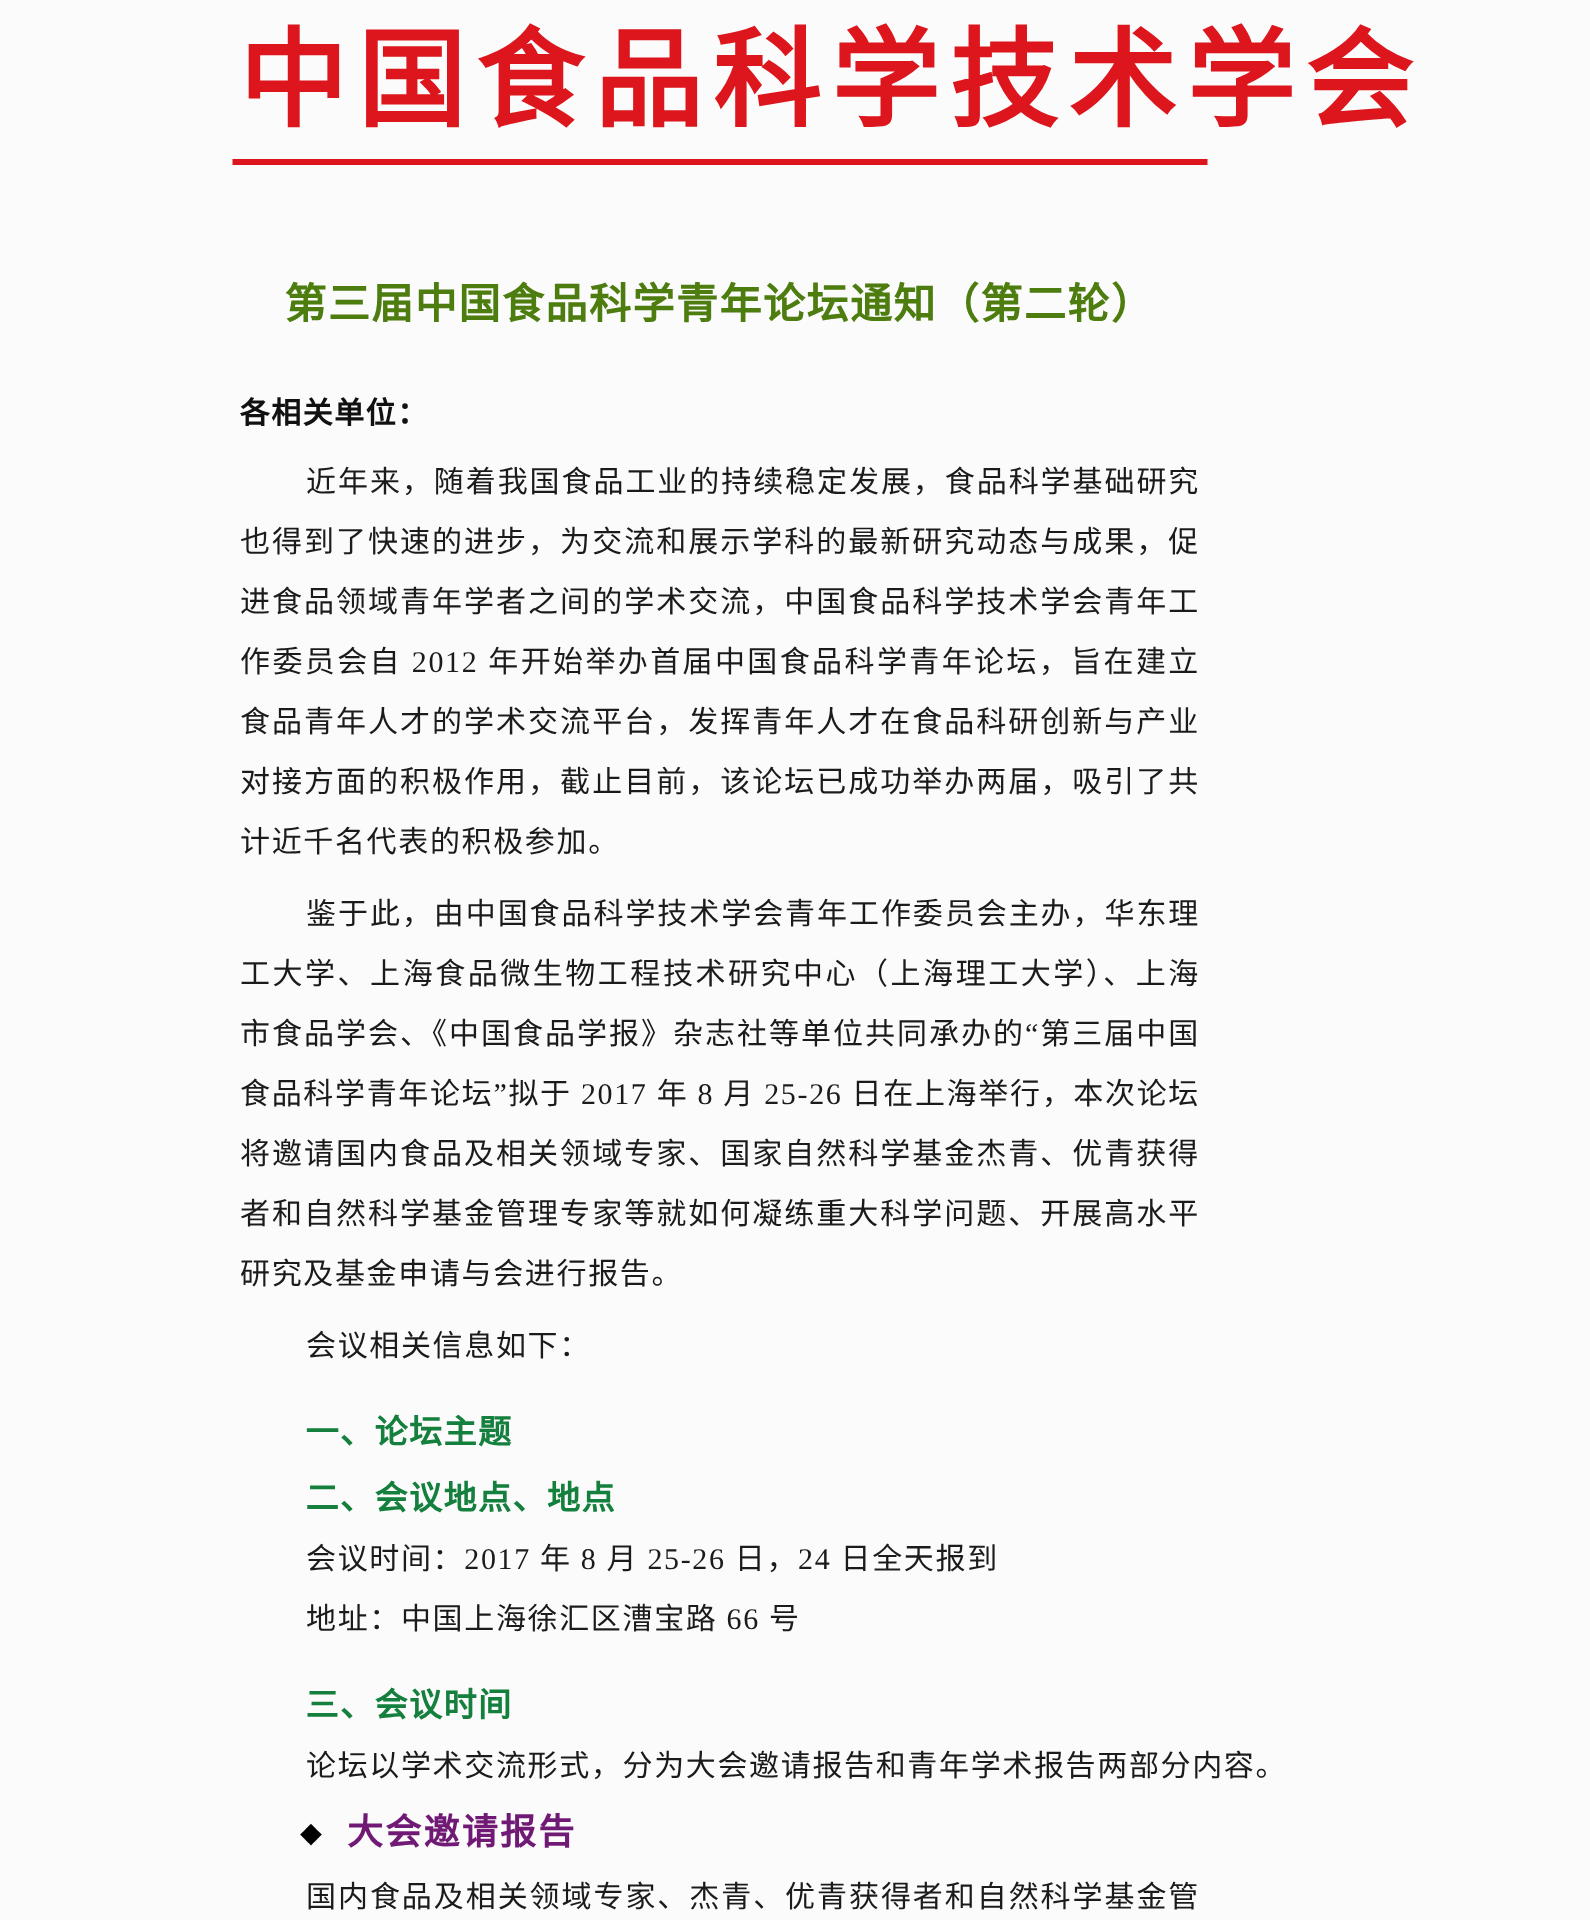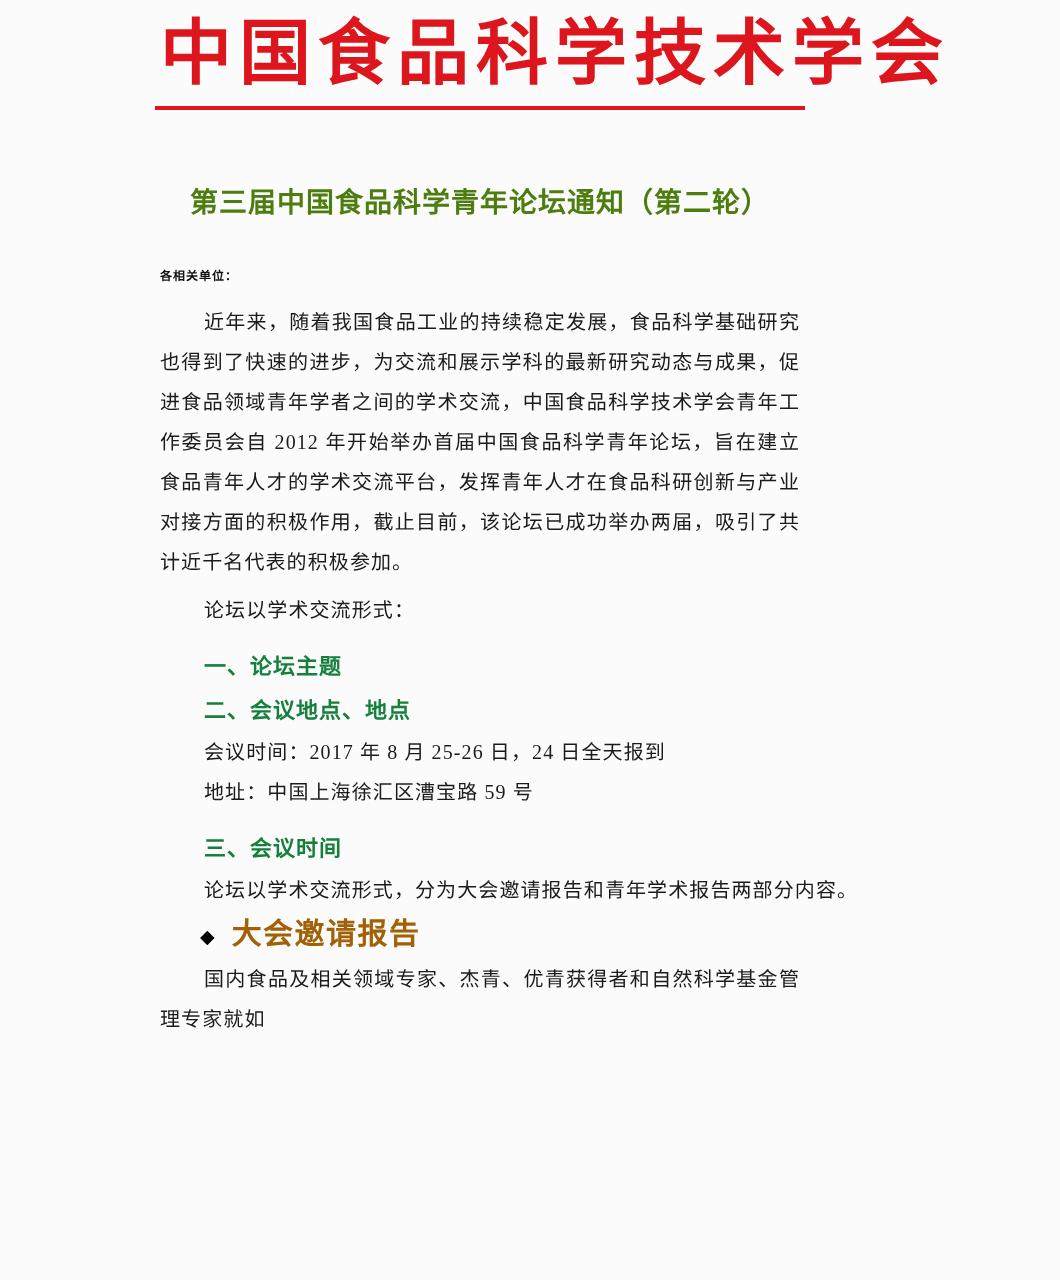--- a/index.html
+++ b/index.html
@@ -44,21 +44,21 @@
     line-height:30px;
     letter-spacing:1px;
     text-align:center;
     color:#4d7c0f;
     white-space:nowrap;
   }
   
   .salutation{
     margin-top:46px;
     font-weight:bold;
-    font-size:12px;
+    font-size:20px;
     line-height:24px;
     letter-spacing:1px;
     color:#111;
   }
   .body-para{
     font-size:20px;
     line-height:40px;
     letter-spacing:1.1px;
     text-align:justify;
     text-indent:44px;
@@ -103,23 +103,23 @@
   .bullet-marker{
     font-family:"DejaVu Sans",sans-serif;
     font-size:19px;
     color:#000;
     margin-right:17px;
     vertical-align:1px;
   }
   .bullet-label{
     font-family:"Liberation Sans","DejaVu Sans",sans-serif;
     font-weight:bold;
-    font-size:30px;
+    font-size:24px;
     letter-spacing:1.5px;
-    color:#a16207;
+    color:#701a75;
   }
   .trailing-para{
     margin-top:0;
     font-size:20px;
     line-height:40px;
     letter-spacing:1.1px;
     text-align:justify;
     text-indent:44px;
   }
 </style>
@@ -134,31 +134,32 @@
   </header>
 
   <main>
 
     <h1 class="notice-title">第三届中国食品科学青年论坛通知（第二轮）</h1>
 
     <p class="salutation">各相关单位：</p>
 
     <p class="body-para para-1">近年来，随着我国食品工业的持续稳定发展，食品科学基础研究也得到了快速的进步，为交流和展示学科的最新研究动态与成果，促进食品领域青年学者之间的学术交流，中国食品科学技术学会青年工作委员会自 2012 年开始举办首届中国食品科学青年论坛，旨在建立食品青年人才的学术交流平台，发挥青年人才在食品科研创新与产业对接方面的积极作用，截止目前，该论坛已成功举办两届，吸引了共计近千名代表的积极参加。</p>
 
+    <p class="body-para para-2">鉴于此，由中国食品科学技术学会青年工作委员会主办，华东理工大学、上海食品微生物工程技术研究中心（上海理工大学）、上海市食品学会、《中国食品学报》杂志社等单位共同承办的“第三届中国食品科学青年论坛”拟于 2017 年 8 月 25-26 日在上海举行，本次论坛将邀请国内食品及相关领域专家、国家自然科学基金杰青、优青获得者和自然科学基金管理专家等就如何凝练重大科学问题、开展高水平研究及基金申请与会进行报告。</p>
 
-    <p class="intro-line">论坛以学术交流形式：</p>
+    <p class="intro-line">会议相关信息如下：</p>
 
     <section class="section">
       <h2>一、论坛主题</h2>
     </section>
 
     <section class="section tight">
       <h2>二、会议地点、地点</h2>
       <p class="sec-line">会议时间：2017 年 8 月 25-26 日，24 日全天报到</p>
-      <p class="sec-line">地址：中国上海徐汇区漕宝路 59 号</p>
+      <p class="sec-line">地址：中国上海徐汇区漕宝路 66 号</p>
     </section>
 
     <section class="section">
       <h2>三、会议时间</h2>
       <p class="sec-line">论坛以学术交流形式，分为大会邀请报告和青年学术报告两部分内容。</p>
     </section>
 
     <div class="bullet-row">
       <span class="bullet-marker">◆</span><span class="bullet-label">大会邀请报告</span>
     </div>

